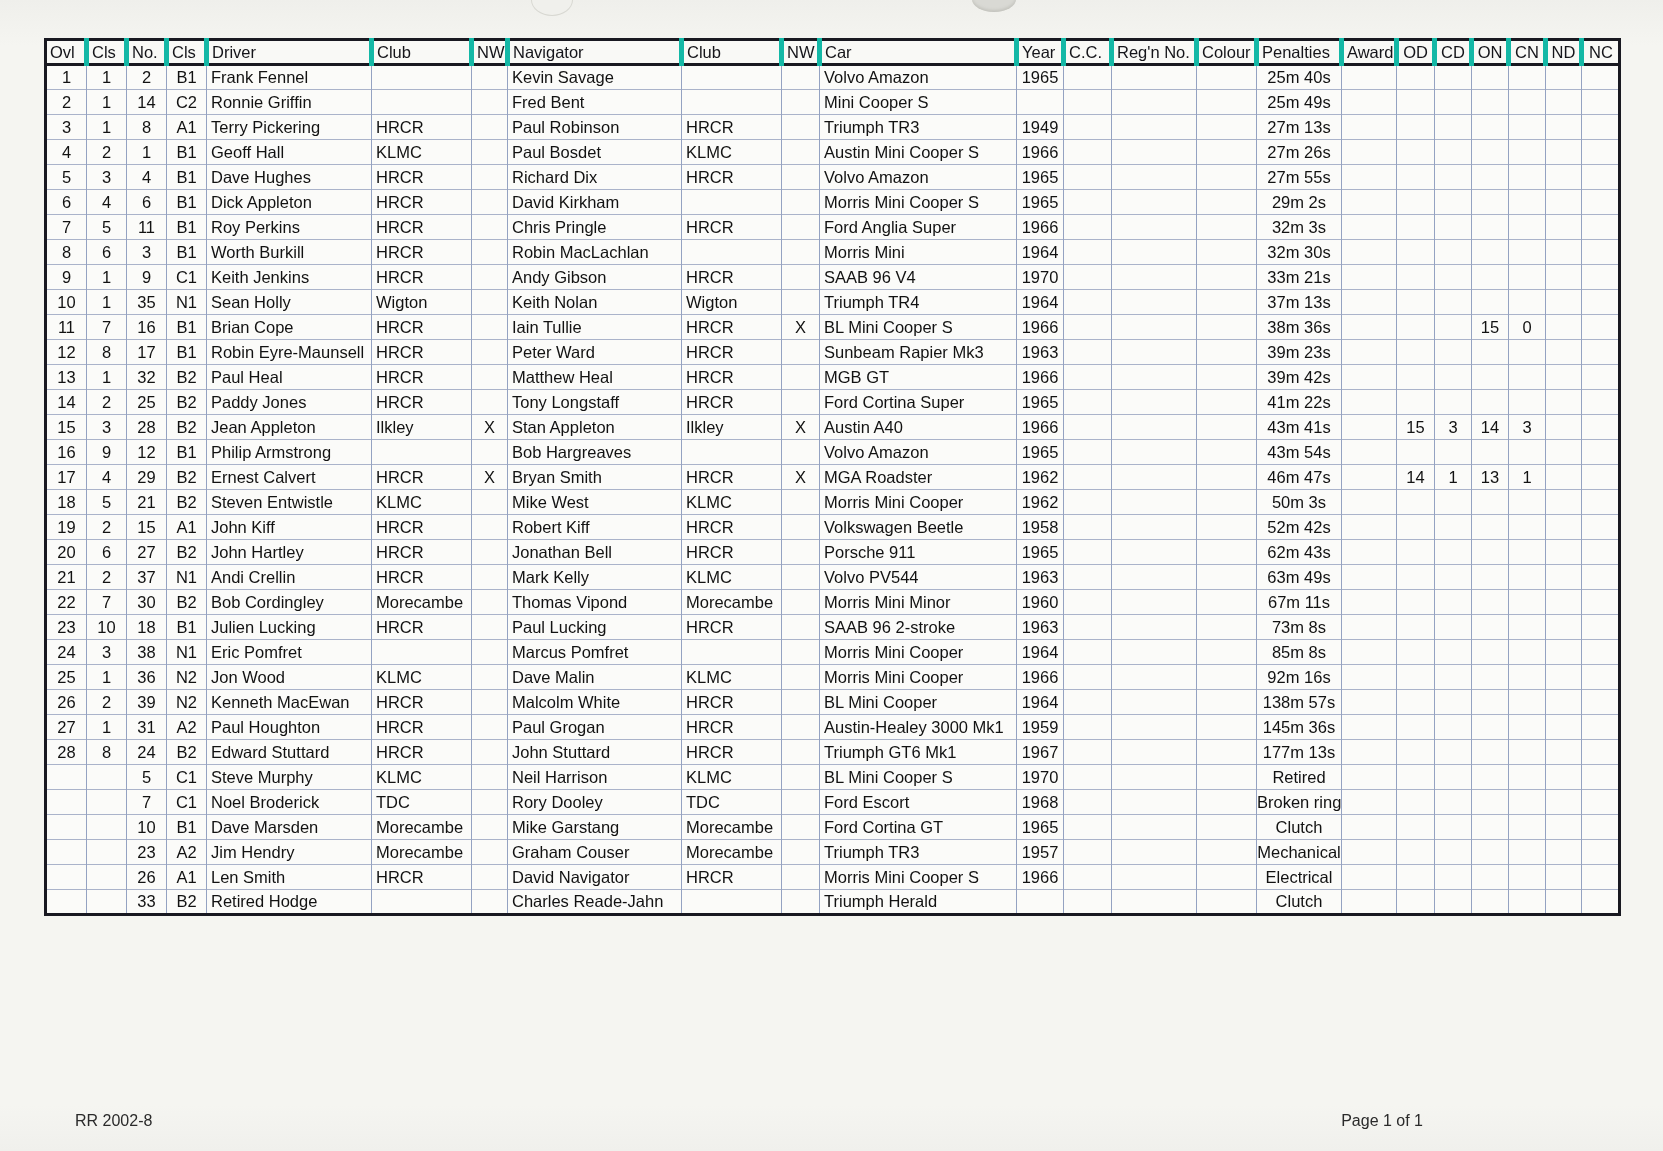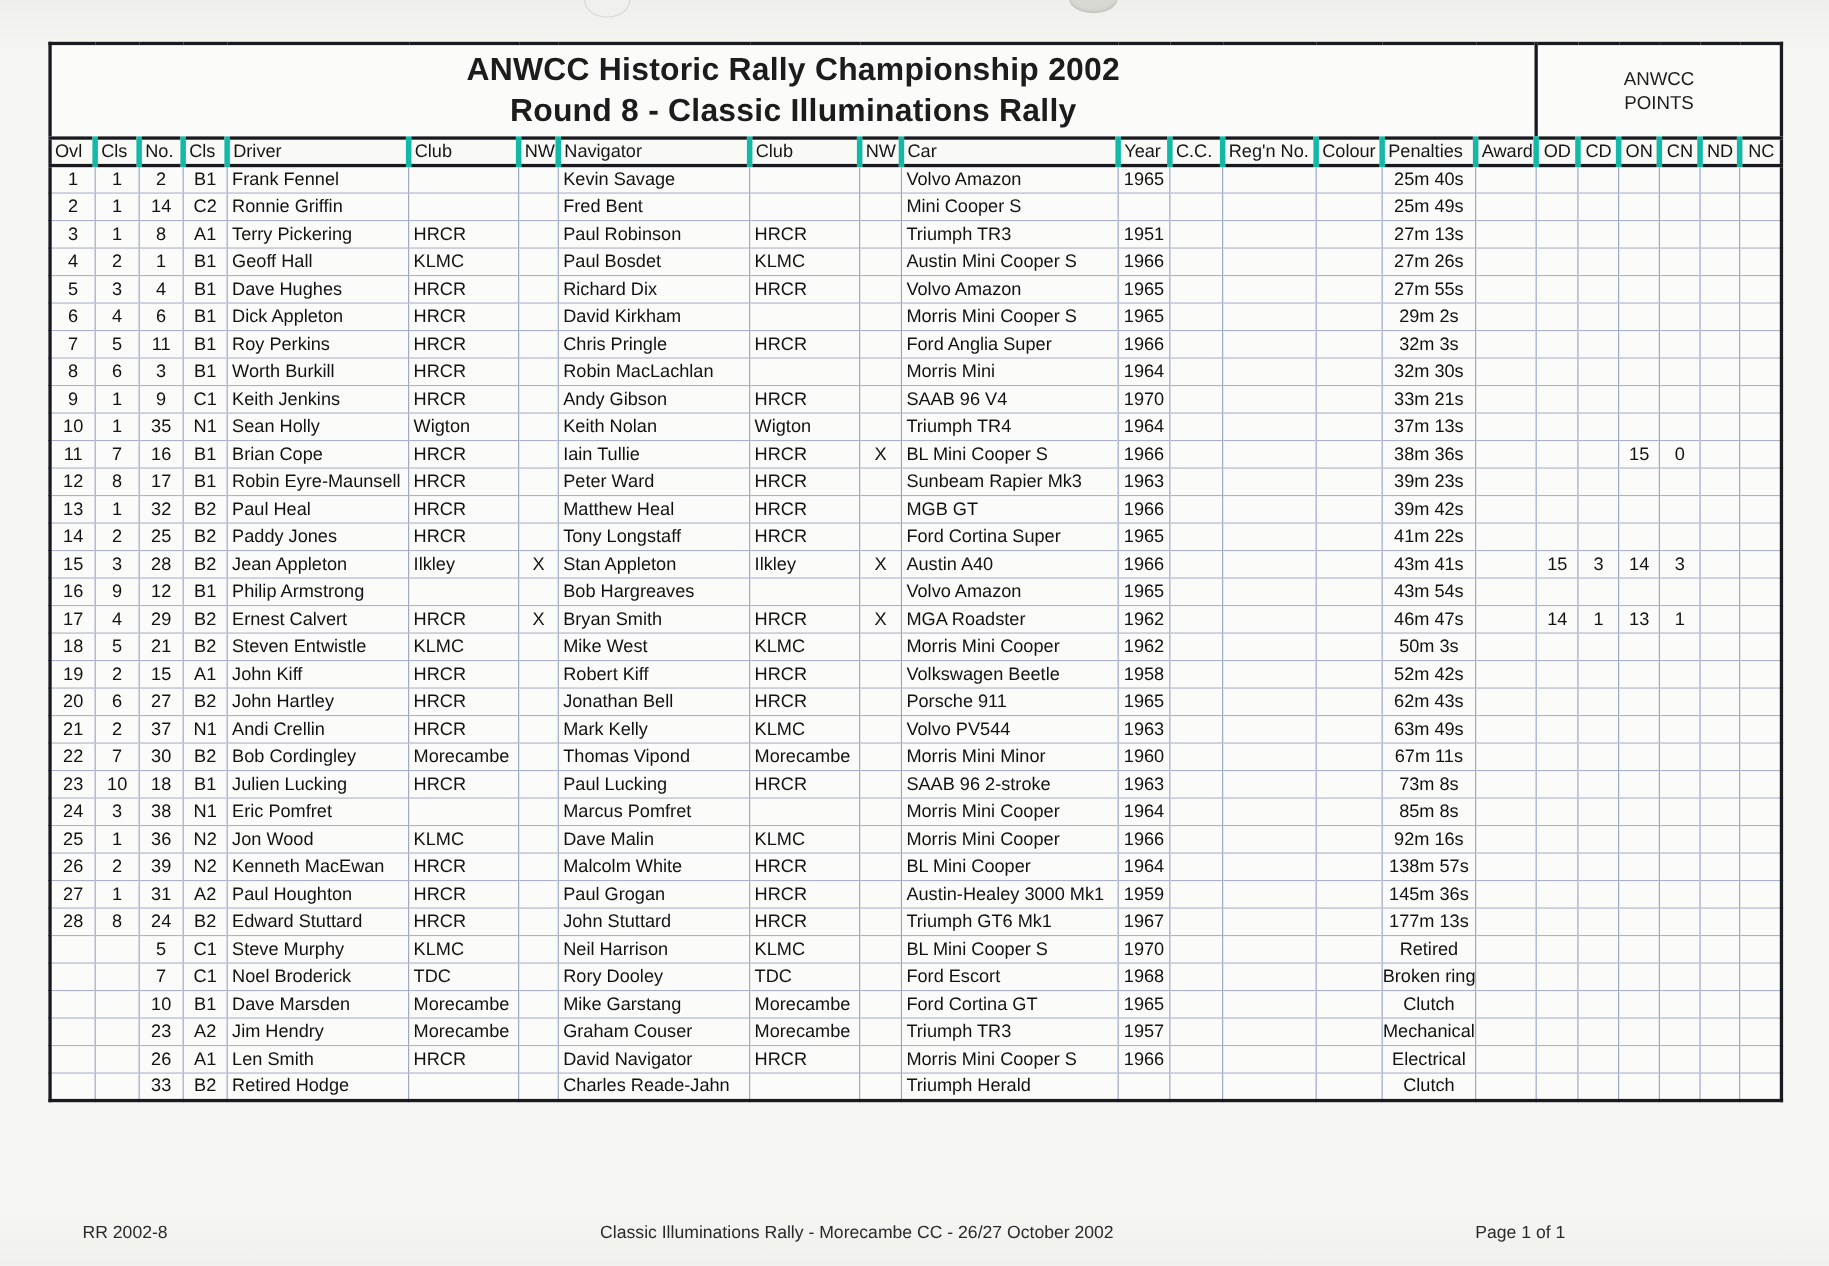--- a/index.html
+++ b/index.html
@@ -118,30 +118,20 @@
           <col style="width:85px">
           <col style="width:55px">
         <col style="width:38px">
           <col style="width:37px">
           <col style="width:37px">
         <col style="width:37px">
           <col style="width:36px">
           <col style="width:38px">
       </colgroup>
       <thead>
-        <tr>
-          <th class="title-main" colspan="17">
-            <div class="t1">ANWCC Historic Rally Championship 2002</div>
-            <div class="t2">Round 8 - Classic Illuminations Rally</div>
-          </th>
-          <th class="title-points" colspan="6">
-            <div>ANWCC</div>
-            <div>POINTS</div>
-          </th>
-        </tr>
         <tr class="colhead">
           <th>Ovl</th>
           <th>Cls</th>
           <th>No.</th>
           <th>Cls</th>
           <th>Driver</th>
           <th>Club</th>
           <th>NW</th>
           <th>Navigator</th>
           <th>Club</th>
@@ -217,21 +207,21 @@
             <td>1</td>
             <td>8</td>
             <td>A1</td>
             <td class="left">Terry Pickering</td>
             <td class="left">HRCR</td>
             <td></td>
             <td class="left">Paul Robinson</td>
             <td class="left">HRCR</td>
             <td></td>
             <td class="left">Triumph TR3</td>
-            <td>1951</td>
+            <td>1949</td>
             <td></td>
             <td></td>
             <td></td>
             <td>27m 13s</td>
             <td></td>
             <td></td>
             <td></td>
             <td></td>
             <td></td>
             <td></td>
@@ -1011,16 +1001,15 @@
             <td></td>
             <td></td>
             <td></td>
           </tr>
         </tbody>
     </table>
   </div>
 
   <div class="footer">
     <span class="f-left">RR 2002-8</span>
-    <span class="f-center">Classic Illuminations Rally - Morecambe CC - 26/27 October 2002</span>
     <span class="f-right">Page 1 of 1</span>
   </div>
 </div>
 
 </body></html>

